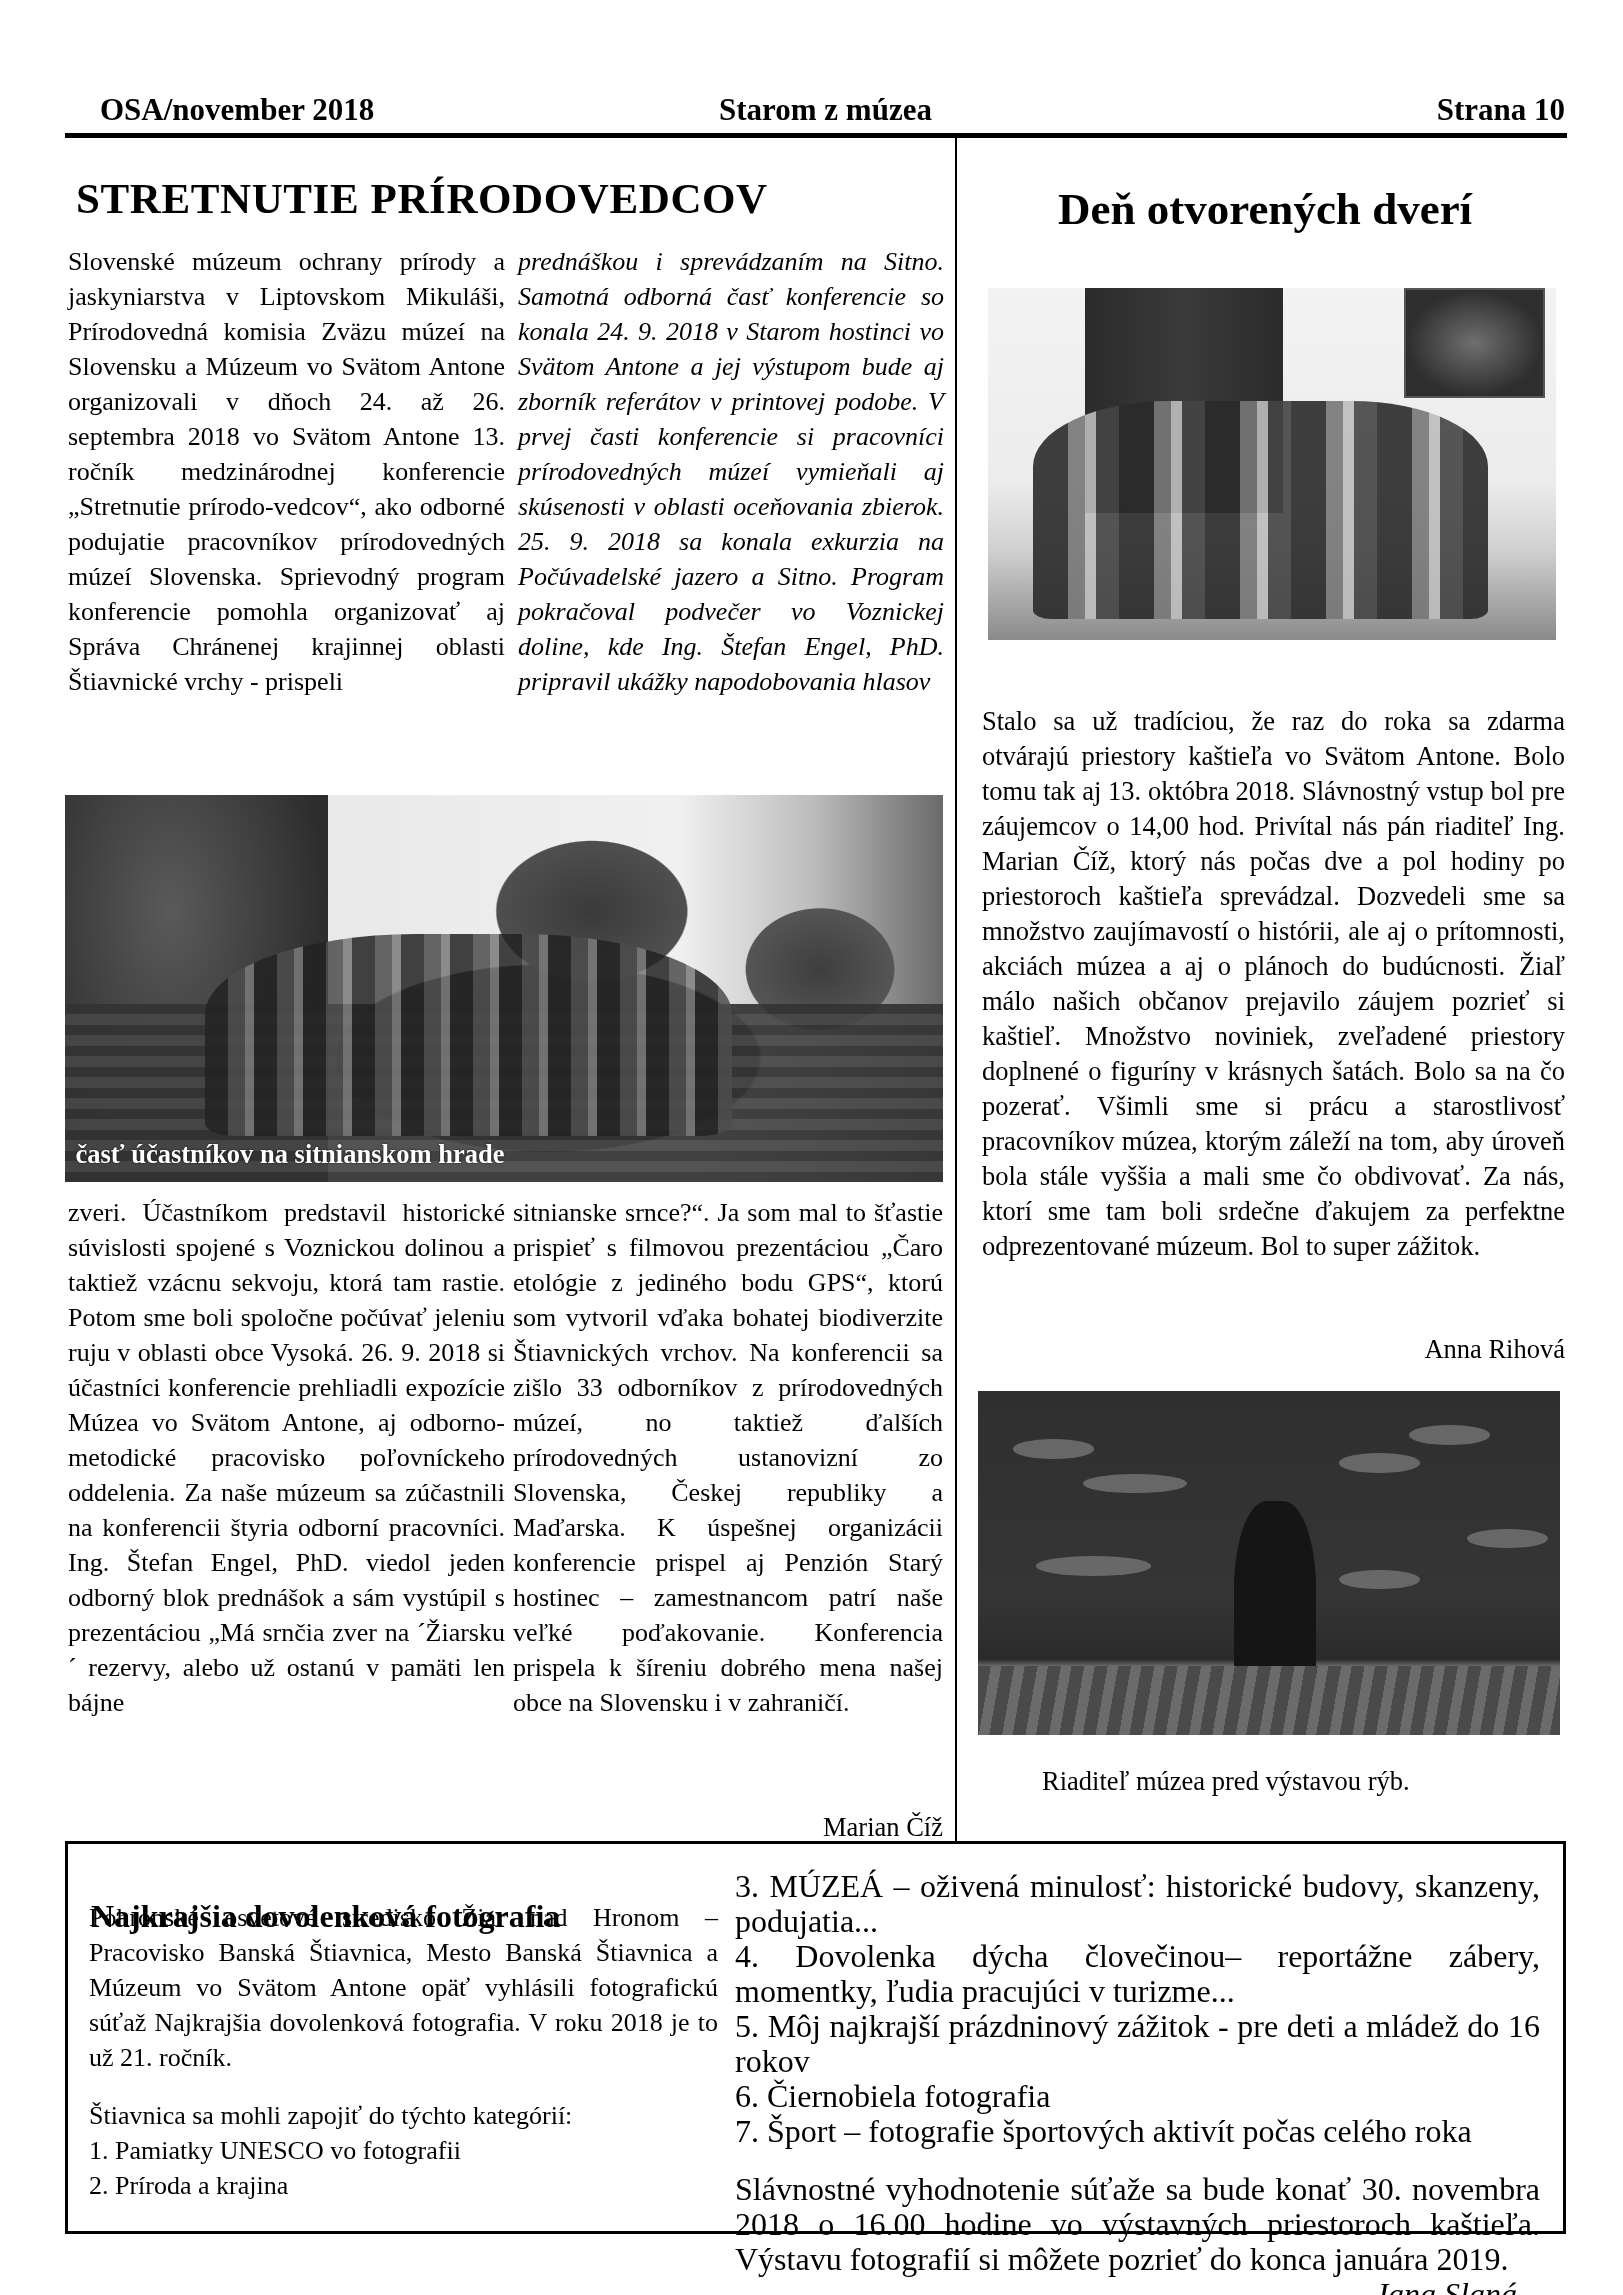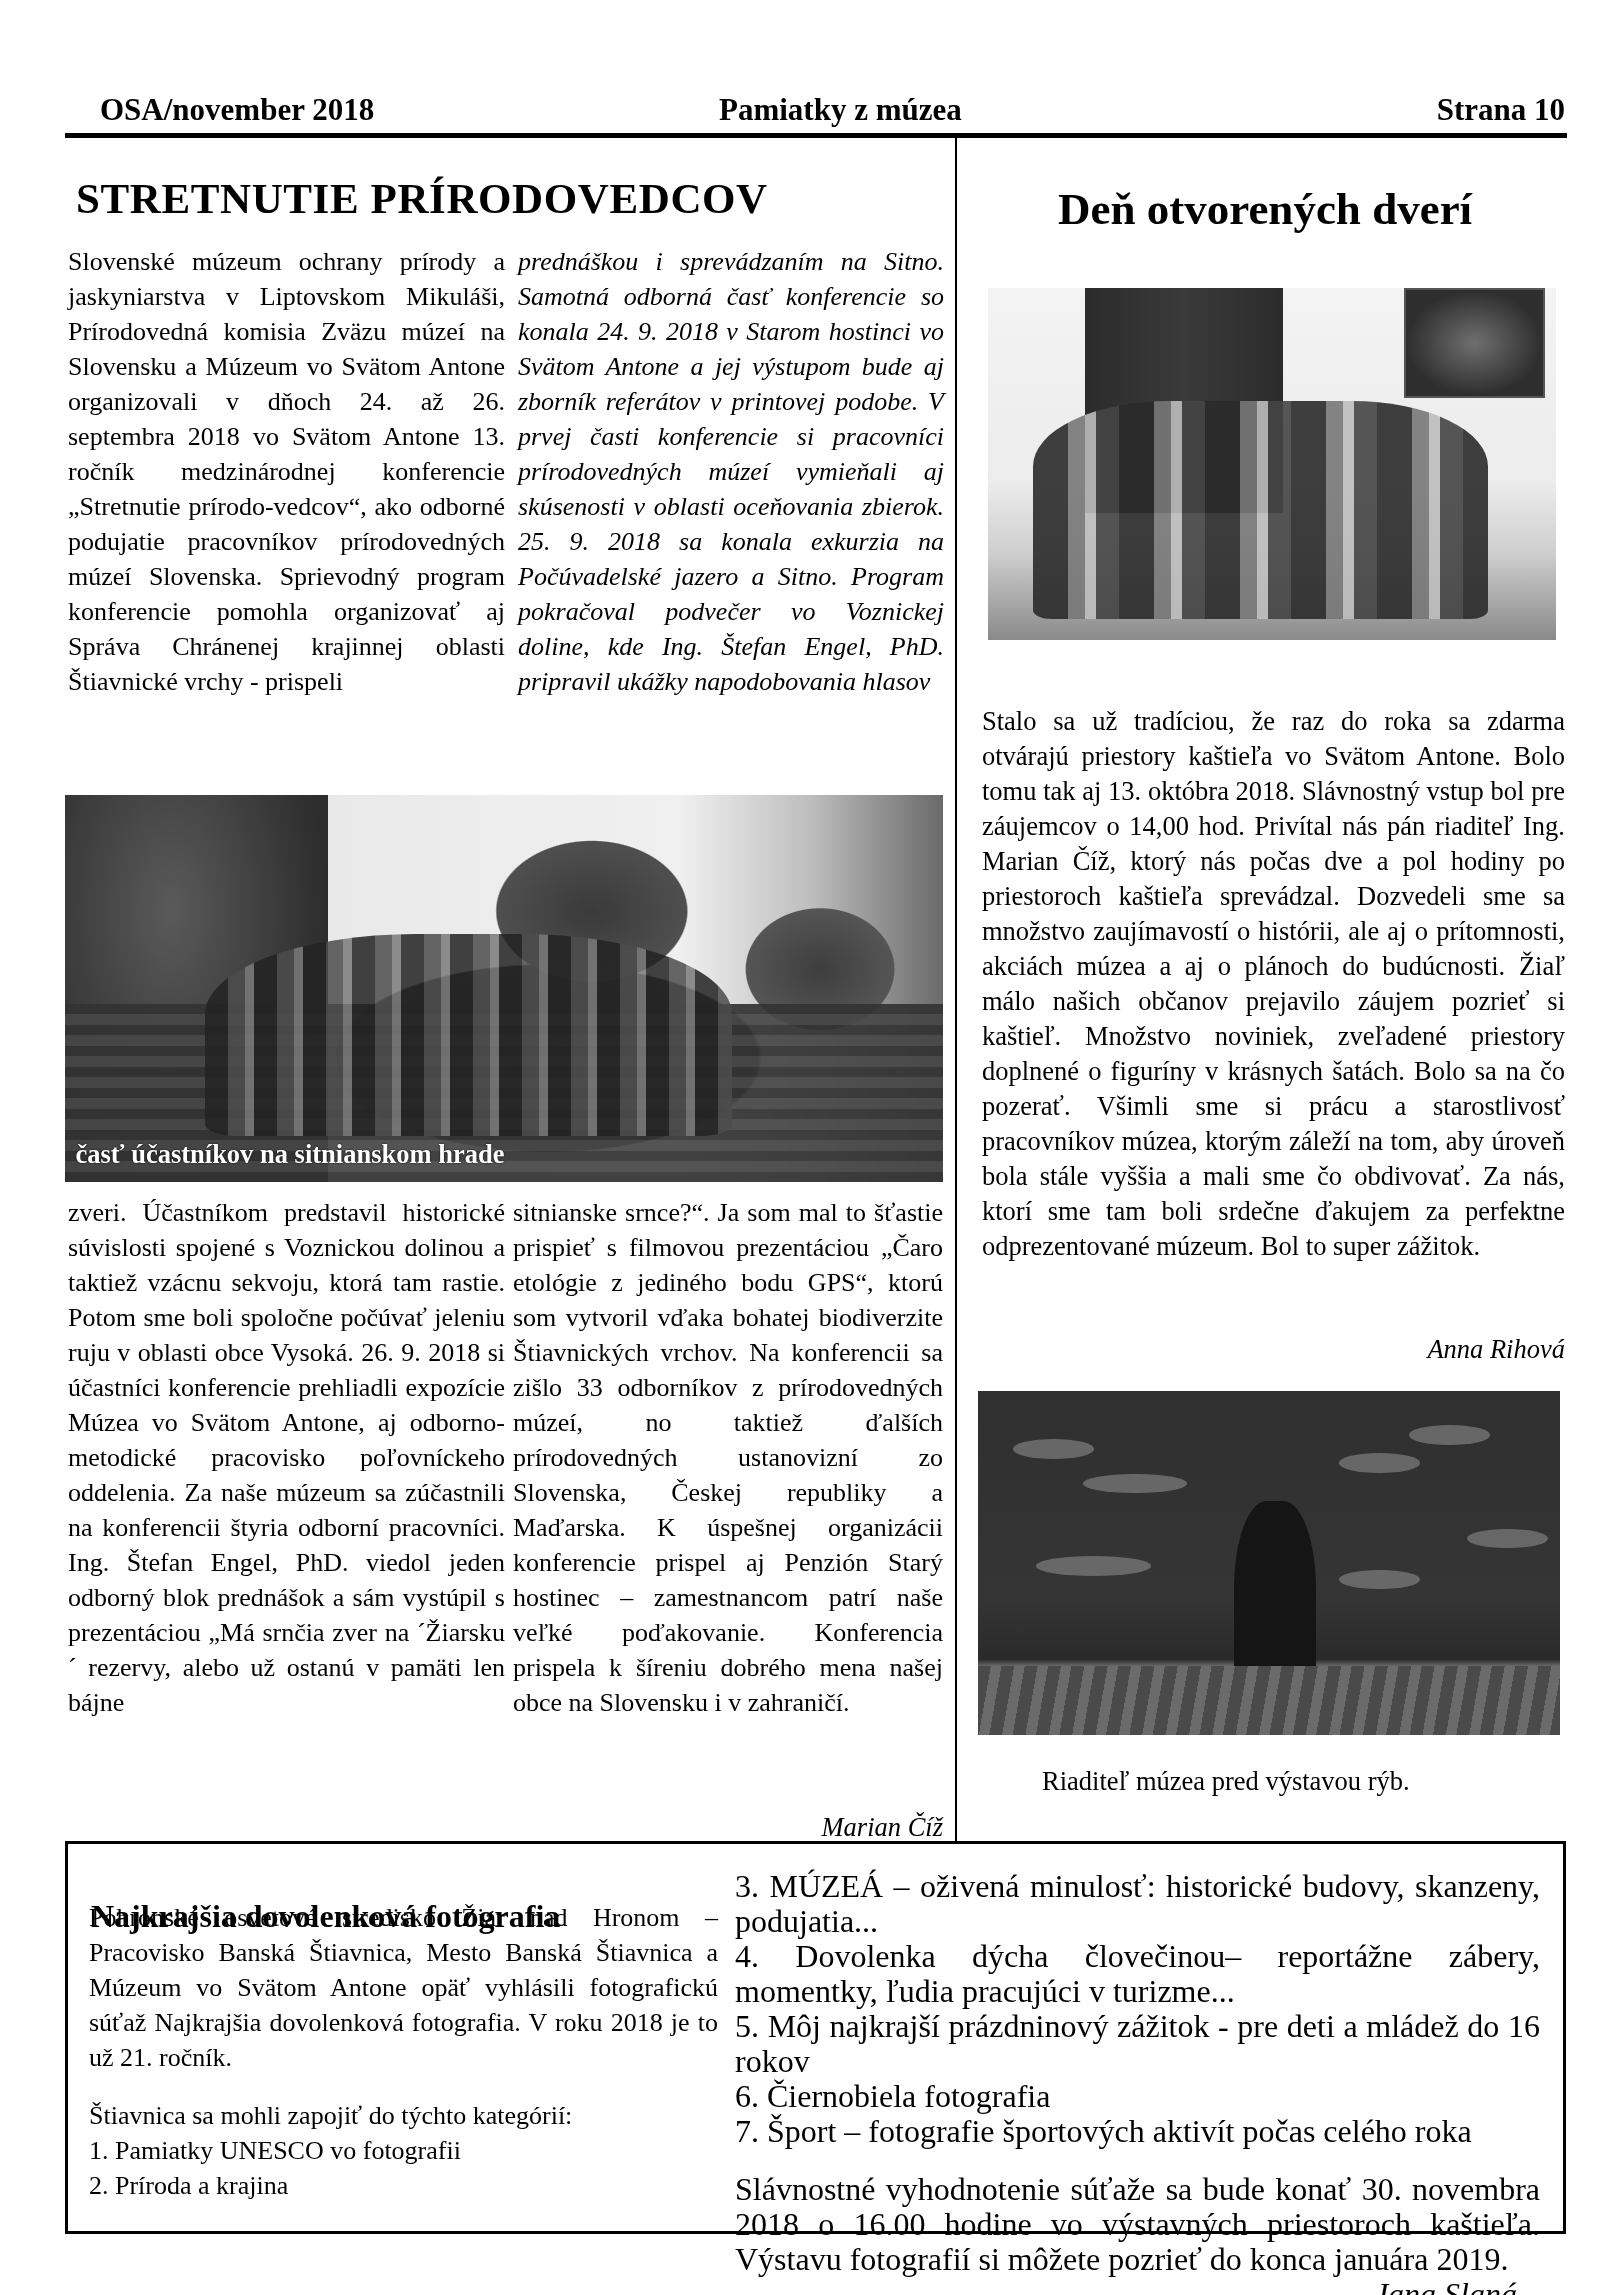--- a/index.html
+++ b/index.html
@@ -14,21 +14,21 @@
   .h-left{left:76px;top:173px;font-size:43px;font-weight:bold;letter-spacing:0.6px;line-height:52px;}
   .h-right{left:1058px;top:183px;font-size:45px;font-weight:bold;line-height:52px;}
   
   .col{font-size:26px;line-height:35px;text-align:justify;}
   .col p{margin:0;}
   .col-a{left:68px;top:244px;width:437px;}
   .col-b{left:518px;top:244px;width:426px;font-style:italic;}
   .col-c{left:68px;top:1195px;width:437px;}
   .col-d{left:513px;top:1195px;width:430px;}
   .col-r{left:982px;top:704px;width:583px;font-size:26.5px;line-height:35px;}
-  .sig{font-style:italic;font-size:26.5px;line-height:32px;}
+  .sig{font-size:26.5px;line-height:32px;}
   .sig-a{right:680px;top:1811px;}
   .sig-b{right:58px;top:1333px;}
   
   .photo{overflow:hidden;background:#6e6e6e;text-align:center;}
   .photo-sitno{left:65px;top:795px;width:878px;height:387px;
     background:
       radial-gradient(ellipse 18% 30% at 60% 30%, #3a3a3a 0%, #4f4f4f 60%, transparent 61%),
       radial-gradient(ellipse 14% 26% at 86% 45%, #3e3e3e 0%, #555 60%, transparent 61%),
       radial-gradient(ellipse 40% 40% at 55% 68%, #2a2a2a 0%, #3a3a3a 60%, transparent 61%),
       linear-gradient(90deg,#2c2c2c 0%,#4a4a4a 8%,#5c5c5c 20%,#e9e9e9 30%,#f0f0f0 70%,#bdbdbd 85%,#6a6a6a 100%);}
@@ -59,21 +59,21 @@
   .box-l{position:absolute;left:21px;top:56px;width:629px;font-size:26px;line-height:35px;text-align:justify;}
   .box-r{position:absolute;left:667px;top:8px;width:805px;font-size:32px;line-height:35px;text-align:justify;margin-top:17px;}
   .box p{margin:0;}
   .gap{height:23px;}
   .inline-sig{float:right;font-style:italic;margin-right:23px;}
 </style>
 </head>
 <body>
 
 <div class="abs hdr" style="left:68px;margin-left:32px;">OSA/november 2018</div>
-<div class="abs hdr" style="left:719px;">Pamiatky z múzea</div>
+<div class="abs hdr" style="left:719px;">Starom z múzea</div>
 <div class="abs hdr" style="right:58px;">Strana 10</div>
 <div class="abs rule"></div>
 <div class="abs vdiv"></div>
 
 <div class="abs h-left">STRETNUTIE PRÍRODOVEDCOV</div>
 <div class="abs col col-a">
     <p>Slovenské múzeum ochrany prírody a jaskyniarstva v Liptovskom Mikuláši, Prírodovedná komisia Zväzu múzeí na Slovensku a Múzeum vo Svätom Antone organizovali v dňoch 24. až 26. septembra 2018 vo Svätom Antone 13. ročník medzinárodnej konferencie „Stretnutie prírodo-vedcov“, ako odborné podujatie pracovníkov prírodovedných múzeí Slovenska. Sprievodný program konferencie pomohla organizovať aj Správa Chránenej krajinnej oblasti Štiavnické vrchy - prispeli</p>
   </div>
 <div class="abs col col-b">
     <p>prednáškou i sprevádzaním na Sitno. Samotná odborná časť konferencie so konala 24. 9. 2018 v Starom hostinci vo Svätom Antone a jej výstupom bude aj zborník referátov v printovej podobe. V prvej časti konferencie si pracovníci prírodovedných múzeí vymieňali aj skúsenosti v oblasti oceňovania zbierok. 25. 9. 2018 sa konala exkurzia na Počúvadelské jazero a Sitno. Program pokračoval podvečer vo Voznickej doline, kde Ing. Štefan Engel, PhD. pripravil ukážky napodobovania hlasov</p>

